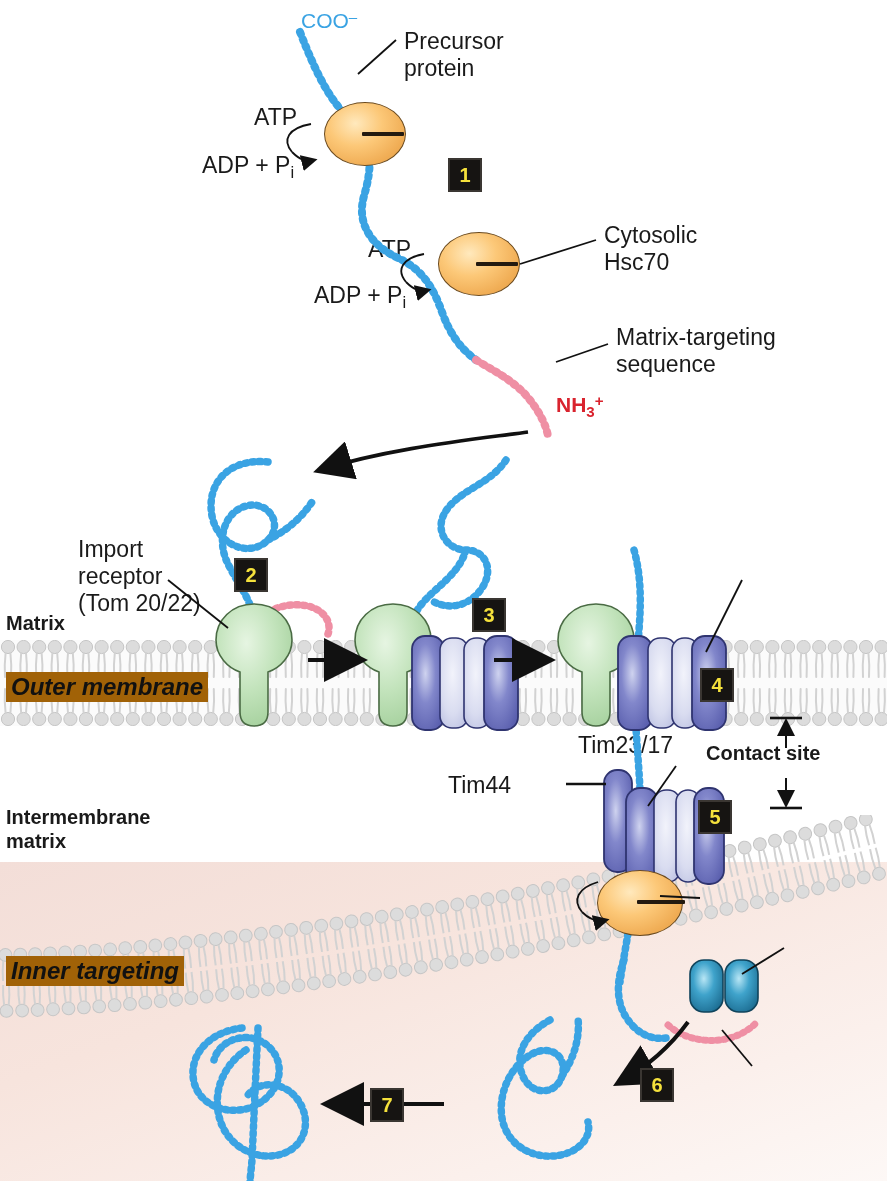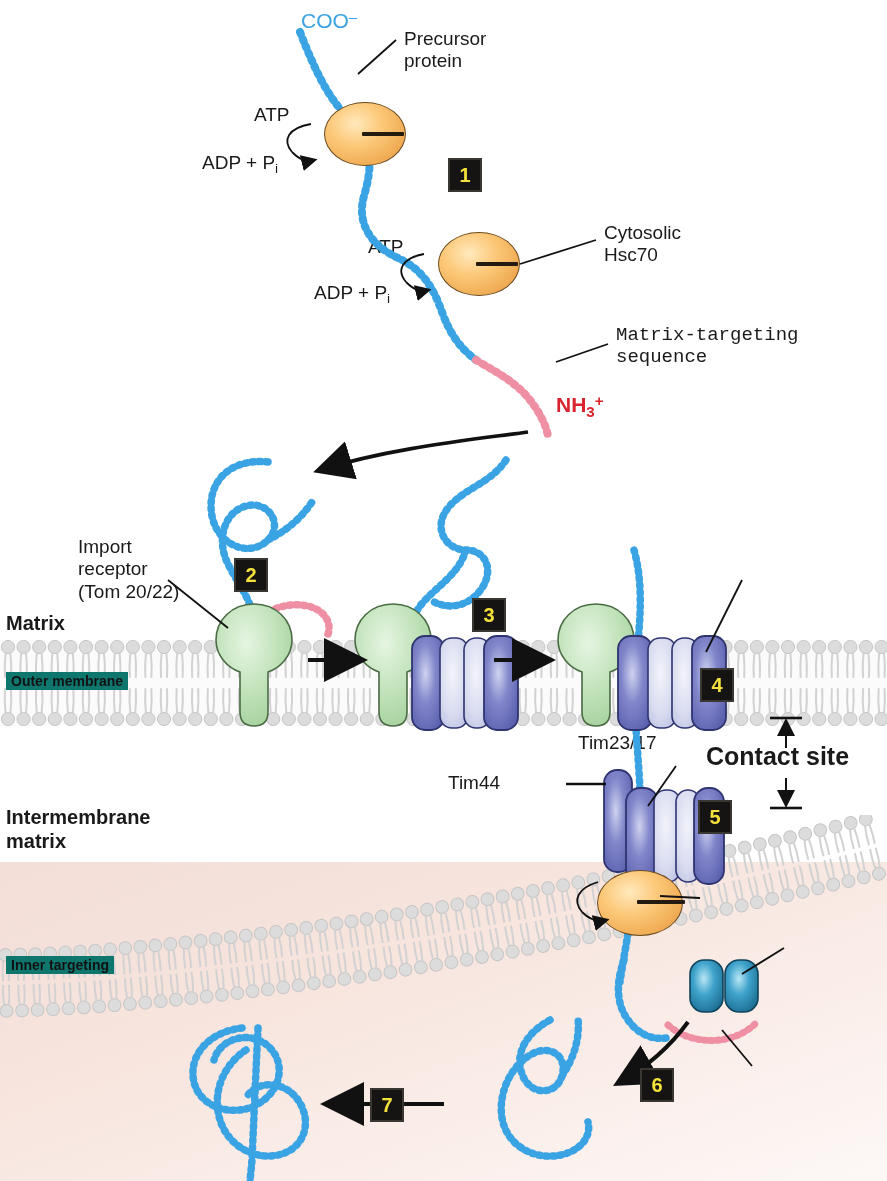--- a/index.html
+++ b/index.html
@@ -1,20 +1,20 @@
 <!DOCTYPE html>
 <html><head>
 <meta charset="utf-8">
 <style>
   html,body{margin:0;padding:0;background:#fff;}
   body{font-family:"Liberation Sans",sans-serif;}
   #stage{position:relative;width:887px;height:1181px;overflow:hidden;background:#ffffff;}
 
   
-  .lbl{position:absolute;font-family:"Liberation Sans",sans-serif;font-size:19px;color:#1a1a1a;line-height:1.18;white-space:pre;}
+  .lbl{position:absolute;font-family:"Liberation Sans",sans-serif;font-size:23px;color:#1a1a1a;line-height:1.18;white-space:pre;}
   .lbl.bold{font-weight:bold;}
   .lbl.blue{color:#3aa3e3;font-size:21px;}
   .lbl.red{color:#d9232e;font-size:21px;font-weight:bold;}
   .sub{font-size:0.72em;vertical-align:-0.32em;}
   .sup{font-size:0.72em;vertical-align:0.42em;}
 
   
   .badge{position:absolute;background:#161412;border:2px solid #3a3632;color:#f5e13c;
          font-weight:bold;font-size:20px;display:flex;align-items:center;justify-content:center;
          width:30px;height:30px;font-family:"Liberation Sans",sans-serif;z-index:40;}
@@ -38,21 +38,21 @@
   .protease{position:absolute;z-index:26;}
 
   
   .memb{position:absolute;z-index:10;}
   .memb svg{display:block;}
 
   
   .vec{position:absolute;z-index:30;}
   .vec svg{display:block;overflow:visible;}
 
-  .mlabel{position:absolute;z-index:35;background:#0f766e;padding:1px 5px;font-weight:bold;font-size:14px;color:#111;}
+  .mlabel{position:absolute;z-index:35;background:#a16207;padding:1px 5px;font-weight:bold;font-size:24px;color:#111;font-style:italic;}
 </style>
 </head>
 <body>
 
 <div id="stage">
 
   <div id="matrixbg"></div>
 
   <div class="memb" style="left:0;top:640px;width:887px;height:86px;">
     <svg width="887" height="86" viewBox="0 0 887 86">
@@ -768,33 +768,33 @@
 
   <div class="lbl" style="left:254px;top:104px;">ATP</div>
   <div class="lbl" style="left:202px;top:152px;"><span>ADP + P</span><span class="sub">i</span></div>
 
   <div class="lbl" style="left:604px;top:222px;">Cytosolic
 Hsc70</div>
 
   <div class="lbl" style="left:368px;top:236px;">ATP</div>
   <div class="lbl" style="left:314px;top:282px;"><span>ADP + P</span><span class="sub">i</span></div>
 
-  <div class="lbl" style="left:616px;top:324px;font-family:Liberation Mono, monospace;">Matrix-targeting
+  <div class="lbl" style="left:616px;top:324px;">Matrix-targeting
 sequence</div>
 
   <div class="lbl red" style="left:556px;top:392px;"><span>NH</span><span class="sub">3</span><span class="sup">+</span></div>
 
   <div class="lbl" style="left:78px;top:536px;">Import
 receptor
 (Tom 20/22)</div>
 
   <div class="lbl bold" style="left:6px;top:612px;font-size:20px;">Matrix</div>
   <div class="mlabel" style="left:6px;top:672px;">Outer membrane</div>
 
-  <div class="lbl bold" style="left:706px;top:742px;font-size:25px;">Contact site</div>
+  <div class="lbl bold" style="left:706px;top:742px;font-size:20px;">Contact site</div>
 
   <div class="lbl" style="left:578px;top:732px;">Tim23/17</div>
   <div class="lbl" style="left:448px;top:772px;">Tim44</div>
 
   <div class="lbl bold" style="left:6px;top:806px;font-size:20px;">Intermembrane
 matrix</div>
 
   <div class="lbl" style="left:548px;top:866px;">ATP</div>
   <div class="lbl" style="left:498px;top:914px;"><span>ADP + P</span><span class="sub">i</span></div>
   <div class="lbl" style="left:702px;top:878px;">Matrix

